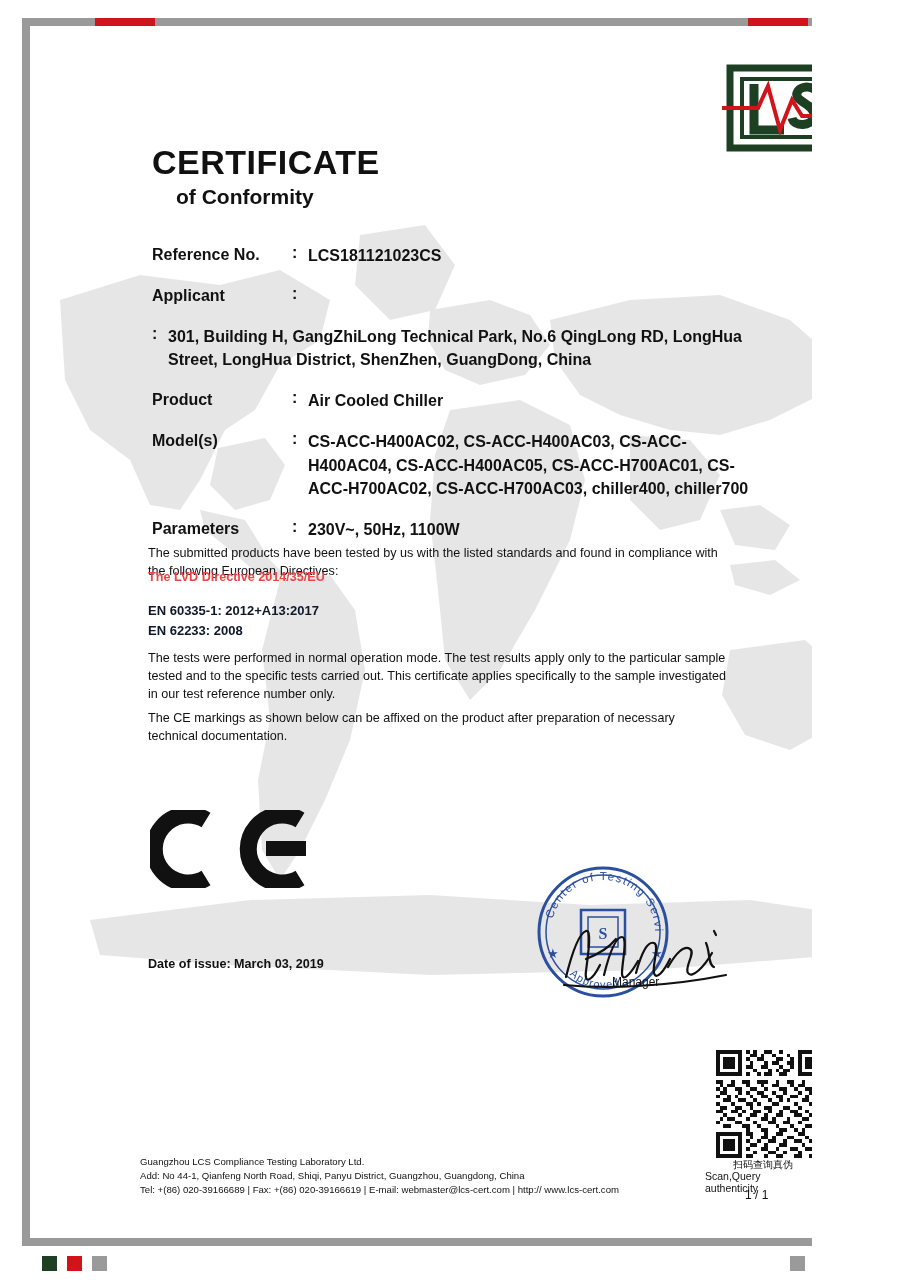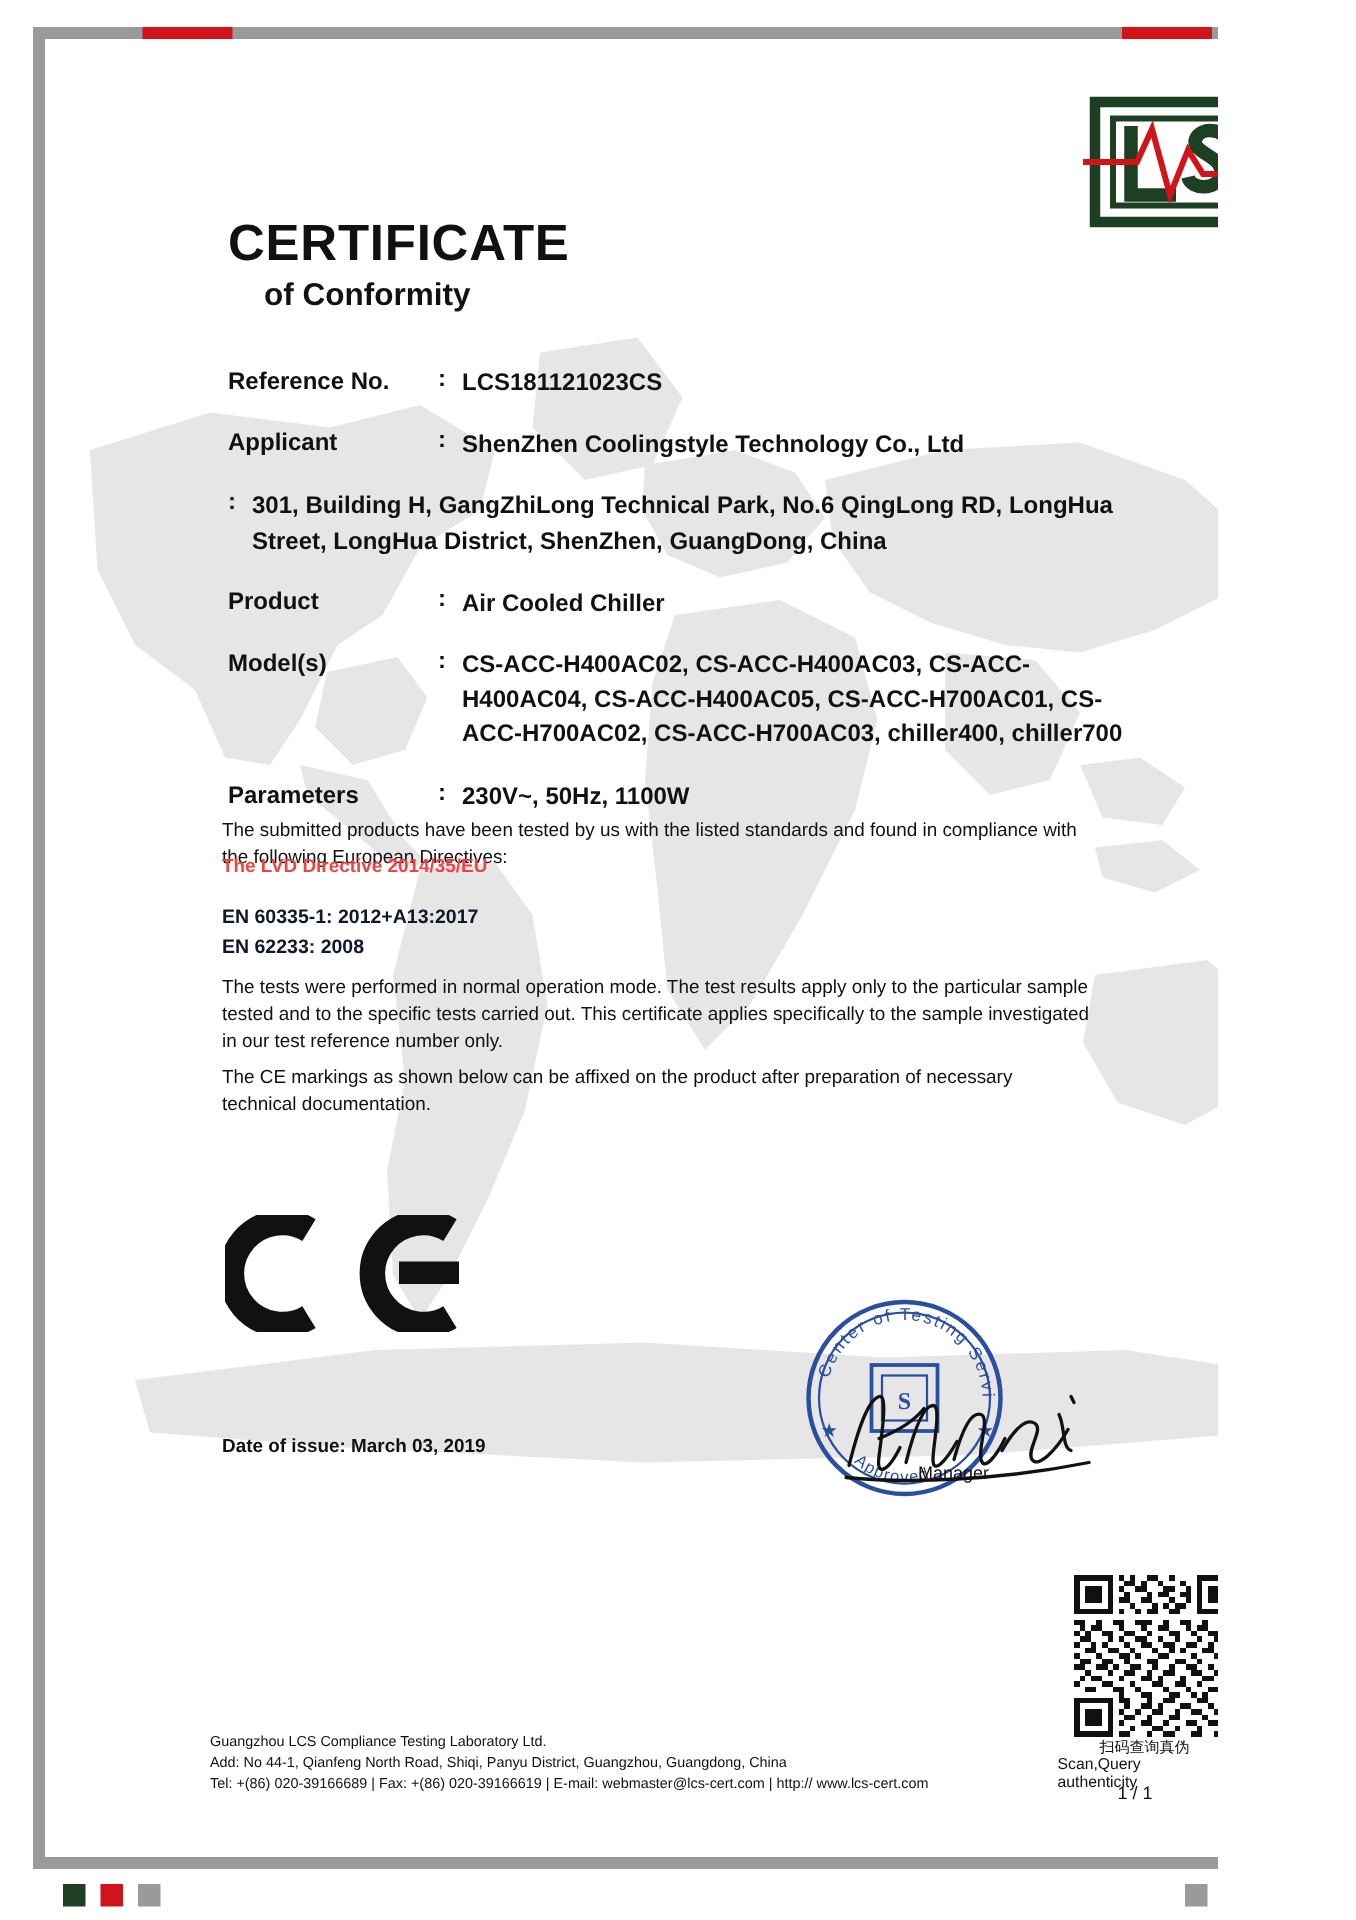--- a/index.html
+++ b/index.html
@@ -310,21 +310,20 @@
 
   <div class="fields">
     <div class="field-row">
       <div class="field-label">Reference No.</div>
       <div class="field-colon">:</div>
       <div class="field-value">LCS181121023CS</div>
     </div>
     <div class="field-row">
       <div class="field-label">Applicant</div>
       <div class="field-colon">:</div>
-      <div class="field-value">ShenZhen Coolingstyle Technology Co., Ltd</div>
     </div>
     <div class="field-row">
       <div class="field-colon">:</div>
       <div class="field-value">301, Building H, GangZhiLong Technical Park, No.6 QingLong RD, LongHua Street, LongHua District, ShenZhen, GuangDong, China</div>
     </div>
     <div class="field-row">
       <div class="field-label">Product</div>
       <div class="field-colon">:</div>
       <div class="field-value">Air Cooled Chiller</div>
     </div>

